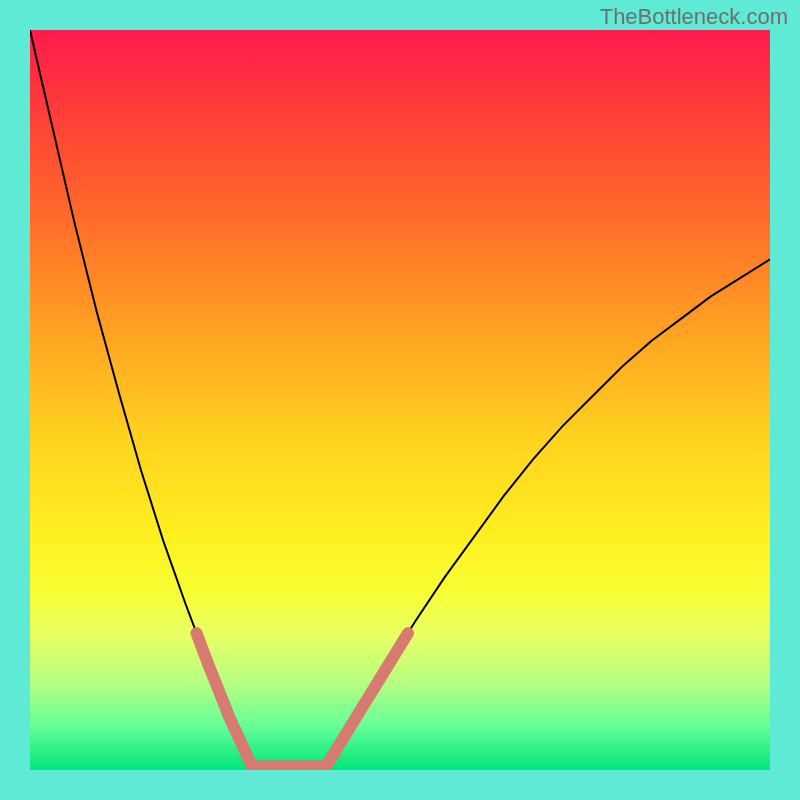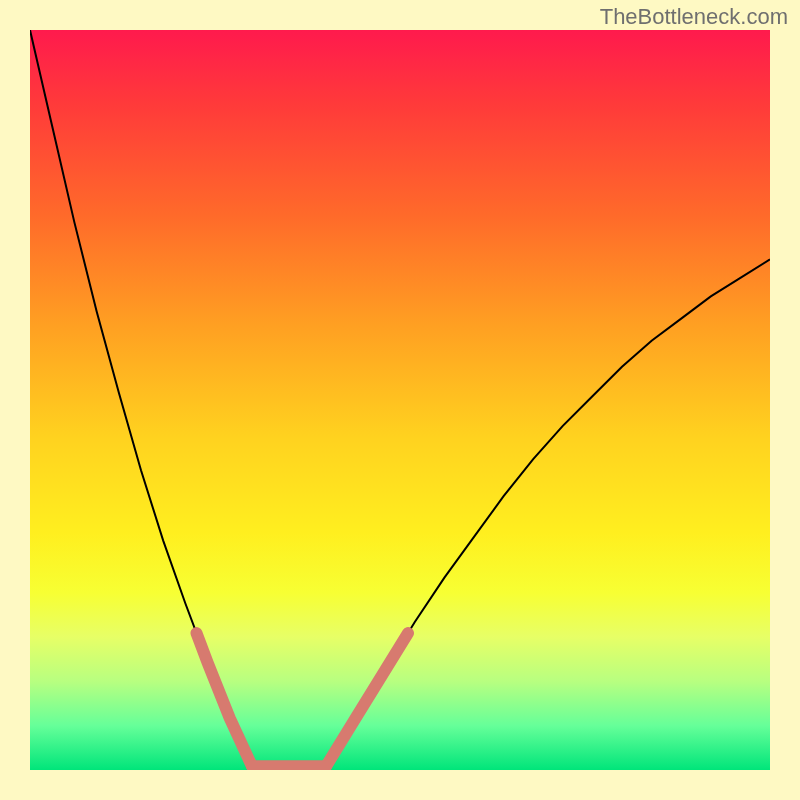--- a/index.html
+++ b/index.html
@@ -9,21 +9,21 @@
     height: 800px;
     background: #000;
     overflow: hidden;
   }
   .frame {
     position: absolute;
     left: 0;
     top: 0;
     width: 800px;
     height: 800px;
-    background: #fef9c3;
+    background: #5eead4;
   }
   .plot {
     position: absolute;
     left: 30px;
     top: 30px;
     width: 740px;
     height: 740px;
     
     background: linear-gradient(to bottom,
       #ff1a4d 0%,

